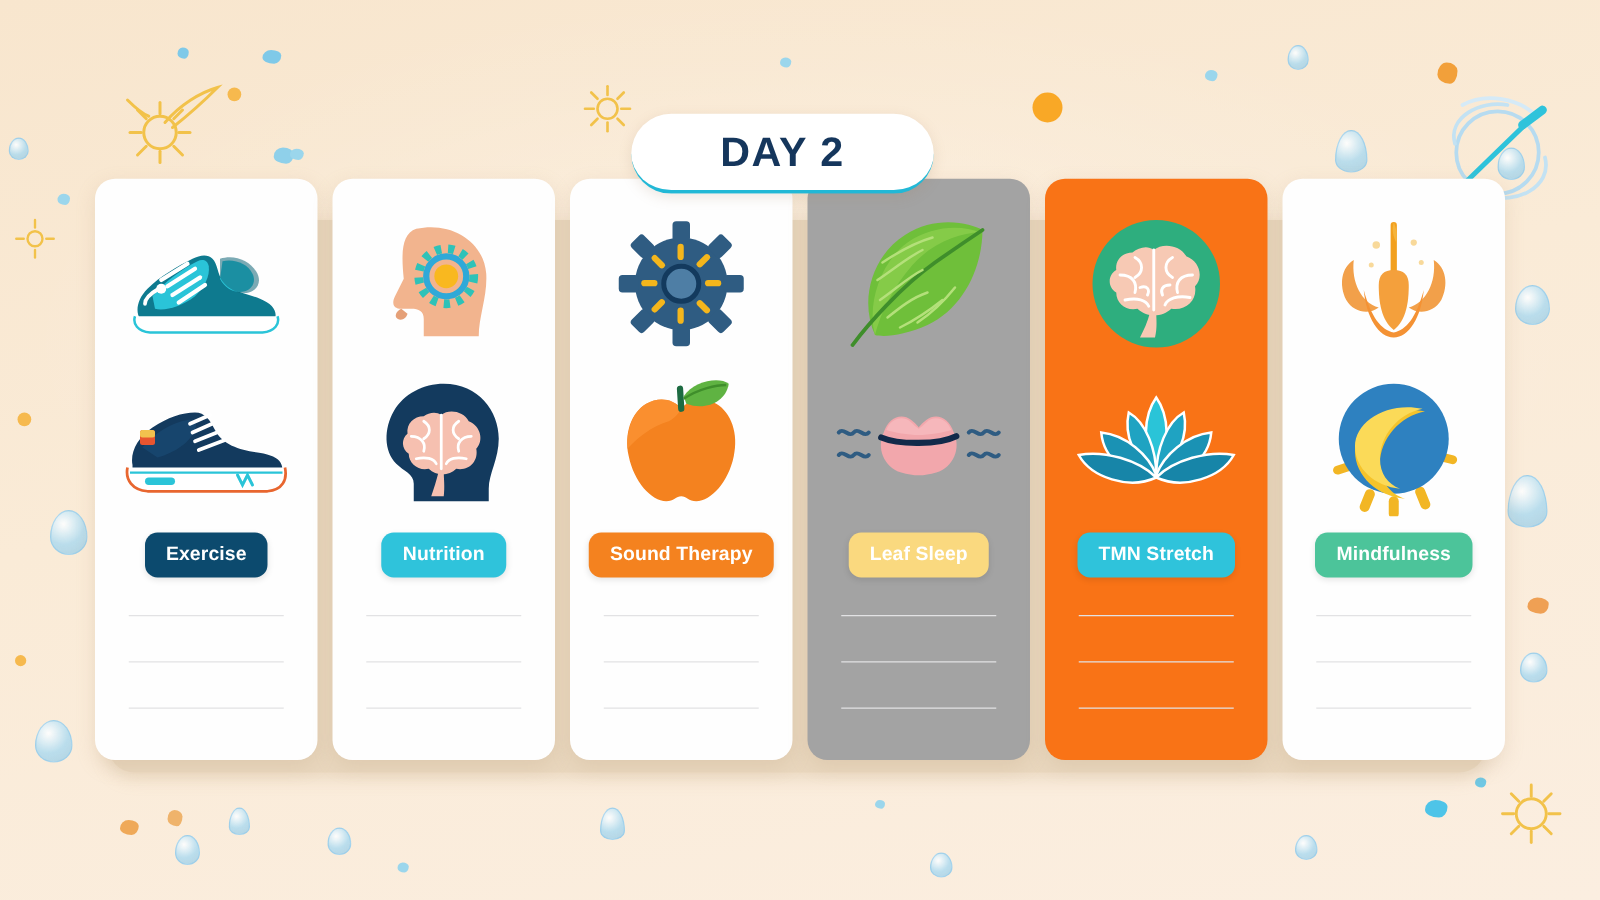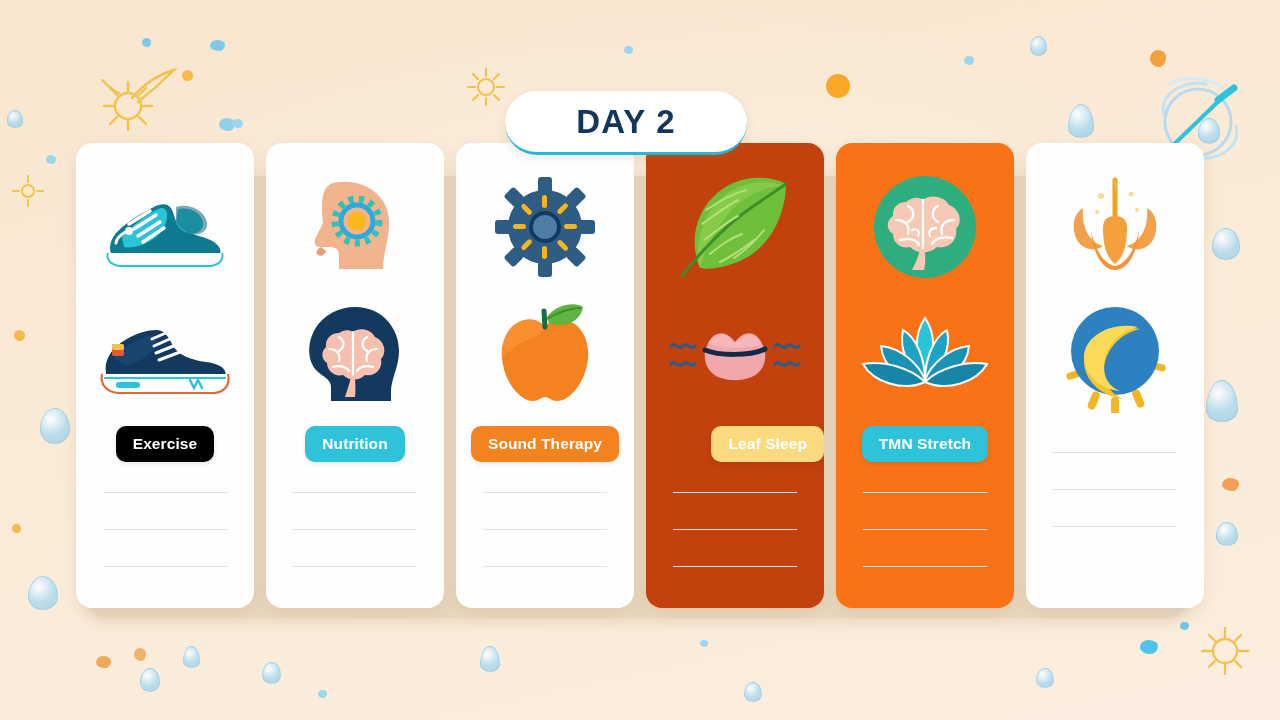--- a/index.html
+++ b/index.html
@@ -302,21 +302,21 @@
               <path d="M58 33 L74 26"></path>
           </g>
           <path d="M8 68 C6 78 12 86 24 87 L120 87 C132 86 136 78 134 68 Z" fill="#FFFFFF"></path>
           <path d="M8 68 C6 78 12 86 24 87 L120 87 C132 86 136 78 134 68" fill="none" stroke="#E8662F" stroke-width="2.2"></path>
           <path d="M10 72 L132 72" stroke="#2AC4D8" stroke-width="1.8"></path>
           <rect x="22" y="76" width="24" height="6" rx="3" fill="#2AC4D8"></rect>
           <path d="M96 74 L100 82 L104 74 L108 82" stroke="#2AC4D8" stroke-width="2.4" fill="none" stroke-linecap="round"></path>
         </svg>
       </div>
     </div>
-    <div class="chip" style="background: #000000;">Exercise</div>
+    <div class="chip" style="background: #0c4a6e;">Exercise</div>
     <div class="lines">
       <div class="line"></div>
       <div class="line"></div>
       <div class="line"></div>
     </div>
   </div>
 
   <div class="card" style="background: rgb(254, 254, 254);">
     <div class="icon-stack">
       <div class="icon-slot">
@@ -395,21 +395,21 @@
       </div>
     </div>
     <div class="chip" style="background: rgb(244, 130, 31);">Sound Therapy</div>
     <div class="lines">
       <div class="line"></div>
       <div class="line"></div>
       <div class="line"></div>
     </div>
   </div>
 
-  <div class="card" style="background: #c2410c; align-items: flex-end;">
+  <div class="card" style="background: #a3a3a3;">
     <div class="icon-stack">
       <div class="icon-slot">
         <svg width="118" height="110" viewBox="0 0 118 110">
           <path d="M24 96 C12 70 20 34 48 16 C72 0 100 6 110 12 C110 40 96 74 66 88 C48 96 32 98 24 96 Z" fill="#6FBF3A"></path>
           <path d="M24 96 C18 74 26 40 50 22 C70 8 94 8 108 14 C92 14 70 22 54 40 C38 58 28 80 24 96 Z" fill="#8CCF4E" opacity="0.75"></path>
           <path d="M6 104 C18 88 44 58 72 38 C92 24 104 16 110 12" stroke="#3F8E2B" stroke-width="3" fill="none" stroke-linecap="round"></path>
           <g stroke="#B4E07A" stroke-width="2" fill="none" stroke-linecap="round">
             <path d="M34 82 C44 74 54 66 66 62"></path>
             <path d="M28 68 C40 60 50 50 62 44"></path>
             <path d="M26 52 C38 44 50 34 62 28"></path>
@@ -507,20 +507,21 @@
             <rect x="38" y="98" width="8" height="19" rx="4" transform="rotate(22 42 107)"></rect>
             <rect x="82" y="96" width="8" height="19" rx="4" transform="rotate(-22 86 105)"></rect>
             <rect x="59" y="104" width="8" height="18" rx="4"></rect>
           </g>
           <circle cx="63" cy="58" r="44" fill="#2E81C0"></circle>
           <path d="M78 30 C58 34 42 52 42 72 C42 86 50 96 62 100 C40 98 22 82 22 62 C22 40 48 24 78 30 Z" fill="#F5C32B" transform="translate(10,6)"></path>
           <path d="M86 34 C66 38 52 56 52 74 C52 86 58 94 68 98 C48 96 32 82 32 64 C32 44 58 28 86 34 Z" fill="#FBDA58"></path>
         </svg>
       </div>
     </div>
+    <div class="chip" style="background: rgb(76, 196, 154);">Mindfulness</div>
     <div class="lines">
       <div class="line"></div>
       <div class="line"></div>
       <div class="line"></div>
     </div>
   </div>
 
 </div>
 
 <div id="day-badge" style="border-bottom-color: rgb(34, 184, 214);">

